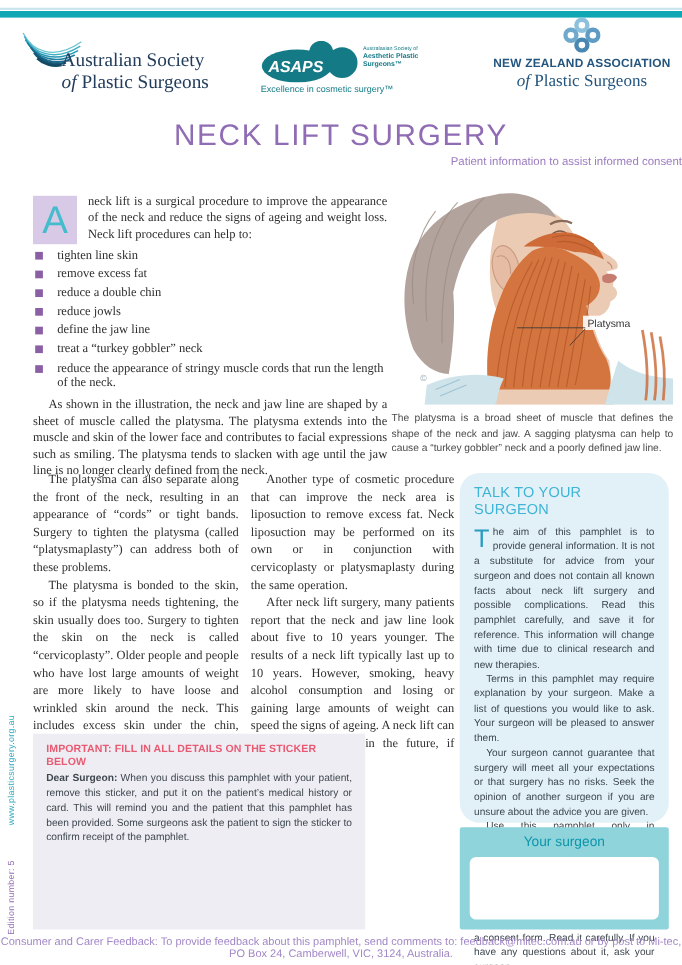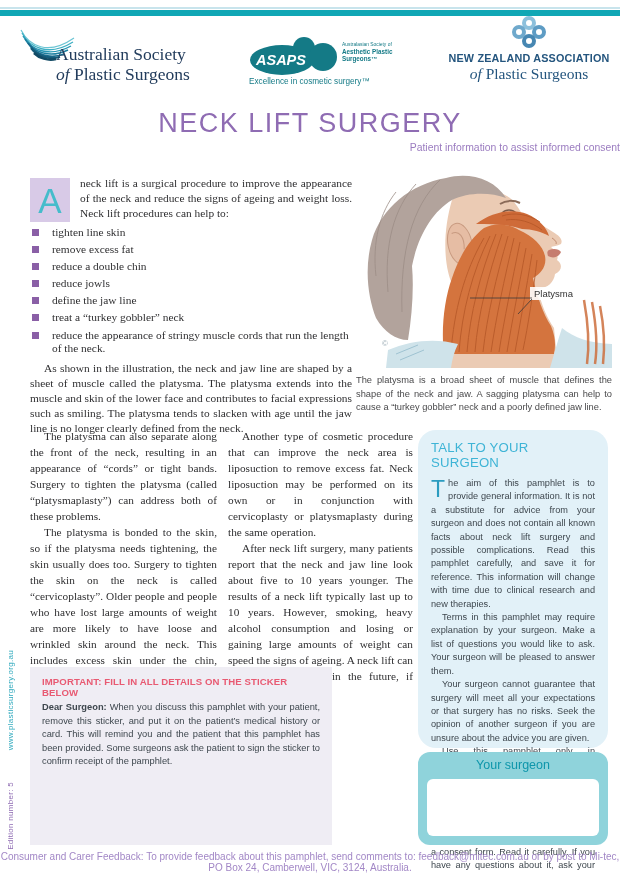--- a/index.html
+++ b/index.html
@@ -8,21 +8,21 @@
   .abs{position:absolute;}
 
   
   .topbar-light{left:0;right:0;top:7px;height:2px;background:#c8e4ec;}
   .topbar{left:0;right:0;top:10px;height:6px;background:#10a7b5;}
 
   
   .asps{left:16px;top:24px;width:210px;height:74px;}
   .asps-text{position:absolute;left:40px;top:20px;color:#223c5c;
              font-family:"Liberation Serif",serif;font-size:17.5px;line-height:20px;white-space:nowrap;}
-  .asaps{left:248px;top:36px;width:156px;height:54px;color:#147a86;}
+  .asaps{left:236px;top:36px;width:156px;height:54px;color:#147a86;}
   .asaps-side{position:absolute;left:94px;top:5px;line-height:7px;}
   .asaps-side .s1{font-size:4.9px;}
   .asaps-side .s2,.asaps-side .s3{font-size:6.3px;font-weight:bold;}
   .asaps-tag{position:absolute;left:1px;top:41px;width:154px;font-size:8.2px;}
   .nzaps{left:448px;top:16px;width:162px;height:78px;color:#24557e;text-align:center;}
   .nz-line1{position:absolute;left:0;top:36px;width:100%;font-size:10.8px;font-weight:bold;letter-spacing:.2px;white-space:nowrap;}
   .nz-line2{position:absolute;left:0;top:49px;width:100%;font-family:"Liberation Serif",serif;font-size:15.5px;}
   .it{font-style:italic;}
 
   
@@ -64,21 +64,21 @@
   .consent-label{color:#3eb4d6;margin-right:3px;}
 
   
   .important{left:30px;top:667px;width:302px;height:178px;background:#efedf4;
              box-sizing:border-box;padding:9px 12px;}
   .important h3{margin:0 0 3px;font-size:9.6px;color:#e85a72;letter-spacing:.1px;}
   .important p{margin:0;font-size:9.3px;line-height:13.6px;color:#3e474e;text-align:justify;}
   .dear-label{font-weight:bold;margin-right:3px;}
 
   
-  .your-surgeon{left:418px;top:752px;width:190px;height:93px;background:#8fd3db;border-radius:12px;}
+  .your-surgeon{left:418px;top:752px;width:190px;height:93px;background:#8fd3db;border-radius:2px;}
   .your-surgeon h3{margin:6px 0 0;text-align:center;font-size:12.5px;font-weight:400;color:#0e96ab;}
   .ys-box{position:absolute;left:9px;right:9px;top:27px;bottom:9px;background:#fff;border-radius:6px;}
 
   
   .footer{left:0;right:0;top:851px;text-align:center;font-size:10px;color:#a287c6;}
   .vtext{writing-mode:vertical-rl;transform:rotate(180deg);font-size:8px;letter-spacing:.3px;white-space:nowrap;}
   .rail-site{left:6px;top:650px;color:#2fa9bd;}
   .rail-edition{left:6px;top:782px;color:#8f6cb3;}
 </style>
 </head>

